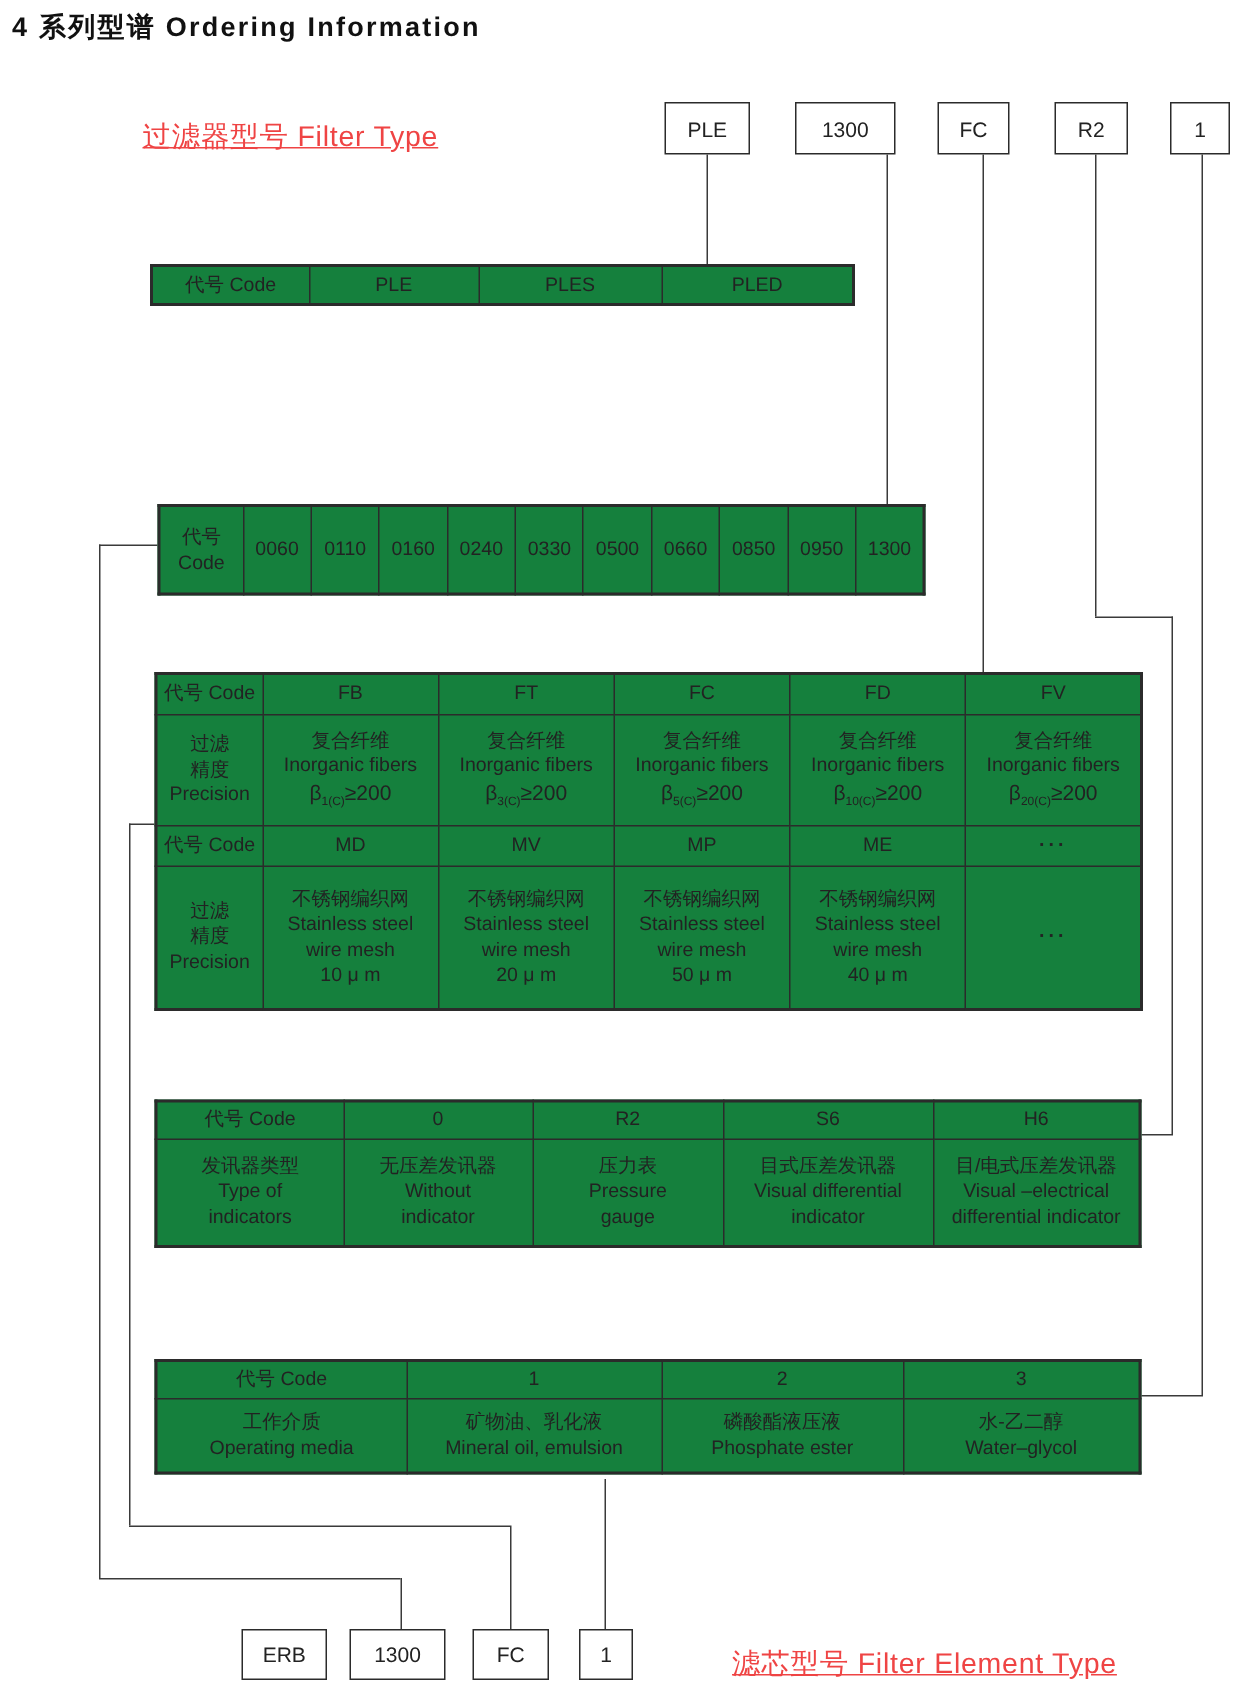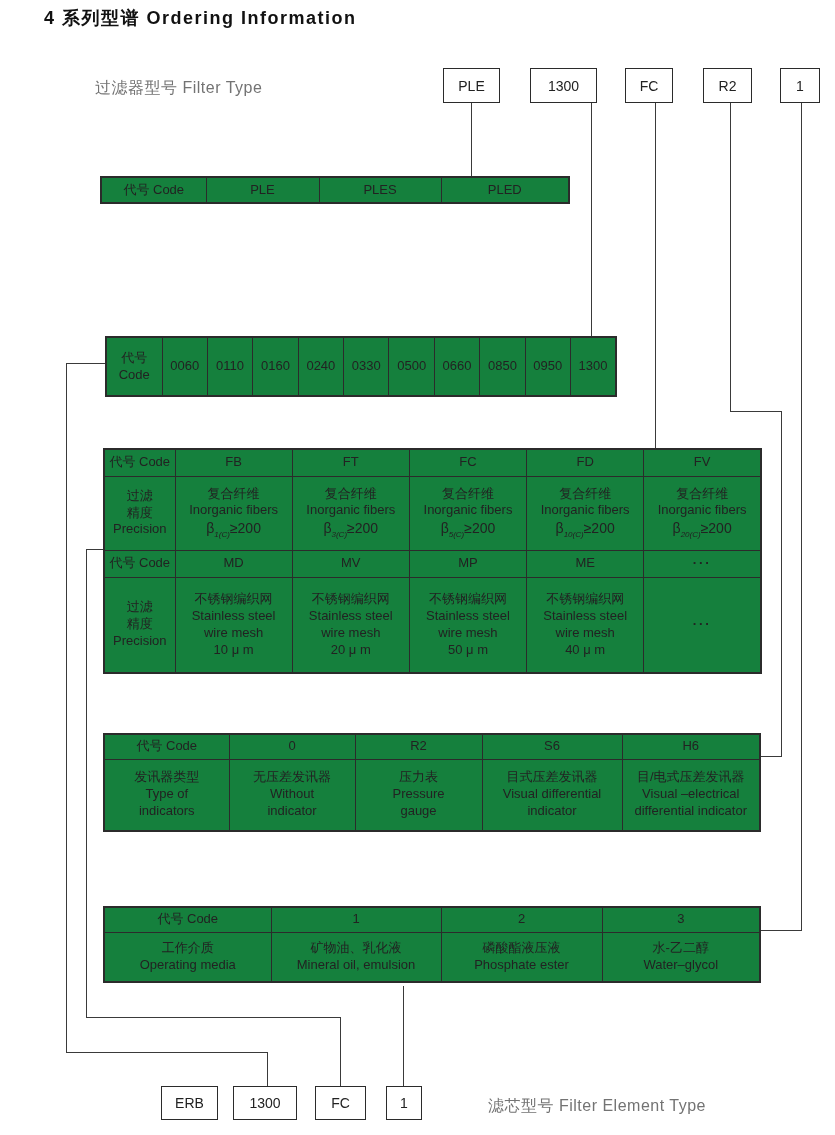--- a/index.html
+++ b/index.html
@@ -2,48 +2,48 @@
 <html><head>
 <meta charset="utf-8">
 <style>
   html,body{margin:0;padding:0;background:#fff;}
   #canvas{
     position:relative;width:835px;height:1135px;background:#fff;overflow:hidden;
     font-family:"Liberation Sans","DejaVu Sans",sans-serif;color:#1c1c1c;
   }
   .abs{position:absolute;}
   .title{font-size:18px;font-weight:bold;letter-spacing:1.5px;color:#111;}
-  .lbl{font-size:16px;color:#737373;letter-spacing:0.5px;}
+  .lbl{font-size:19px;color:#ef4444;letter-spacing:0.5px;text-decoration:underline;}
   .codebox{
     position:absolute;border:1.5px solid #2b2b2b;background:#fff;
     display:flex;align-items:center;justify-content:center;
     font-size:14px;color:#222;box-sizing:border-box;
   }
   .line{position:absolute;background:#3a3a3a;}
   table.tbl{
     position:absolute;border-collapse:collapse;table-layout:fixed;
     background:#15803d;border:2px solid #2b2b2b;
   }
   table.tbl td{
     border:1px solid #2b2b2b;text-align:center;vertical-align:middle;
     font-size:13px;color:#222;padding:1px 2px;line-height:1.3;overflow:hidden;
   }
   .ml{white-space:pre-line;}
   .blk{display:block;line-height:1.3;}
   .codes{font-size:13.5px;}
   .beta-line{display:block;font-size:14px;}
-  .beta-line sub{font-size:8px;font-style:italic;}
+  .beta-line sub{font-size:8px;}
   .dots{font-weight:bold;font-size:15px;letter-spacing:2px;}
 </style>
 </head>
 <body>
 
 <div id="canvas">
 
-  <div class="abs title" style="left:8px;top:6px;margin-left:36px;">4 系列型谱 Ordering Information</div>
+  <div class="abs title" style="left:8px;top:6px;">4 系列型谱 Ordering Information</div>
 
   <div class="abs lbl" style="left:95px;top:78px;">过滤器型号  Filter Type</div>
 
   <div class="codebox" style="left:443px;top:68px;width:57px;height:35px;">PLE</div>
   <div class="codebox" style="left:530px;top:68px;width:67px;height:35px;">1300</div>
   <div class="codebox" style="left:625px;top:68px;width:48px;height:35px;">FC</div>
   <div class="codebox" style="left:703px;top:68px;width:49px;height:35px;">R2</div>
   <div class="codebox" style="left:780px;top:68px;width:40px;height:35px;">1</div>
 
   <div class="line" style="left:471px;top:103px;width:1px;height:73px;"></div>

